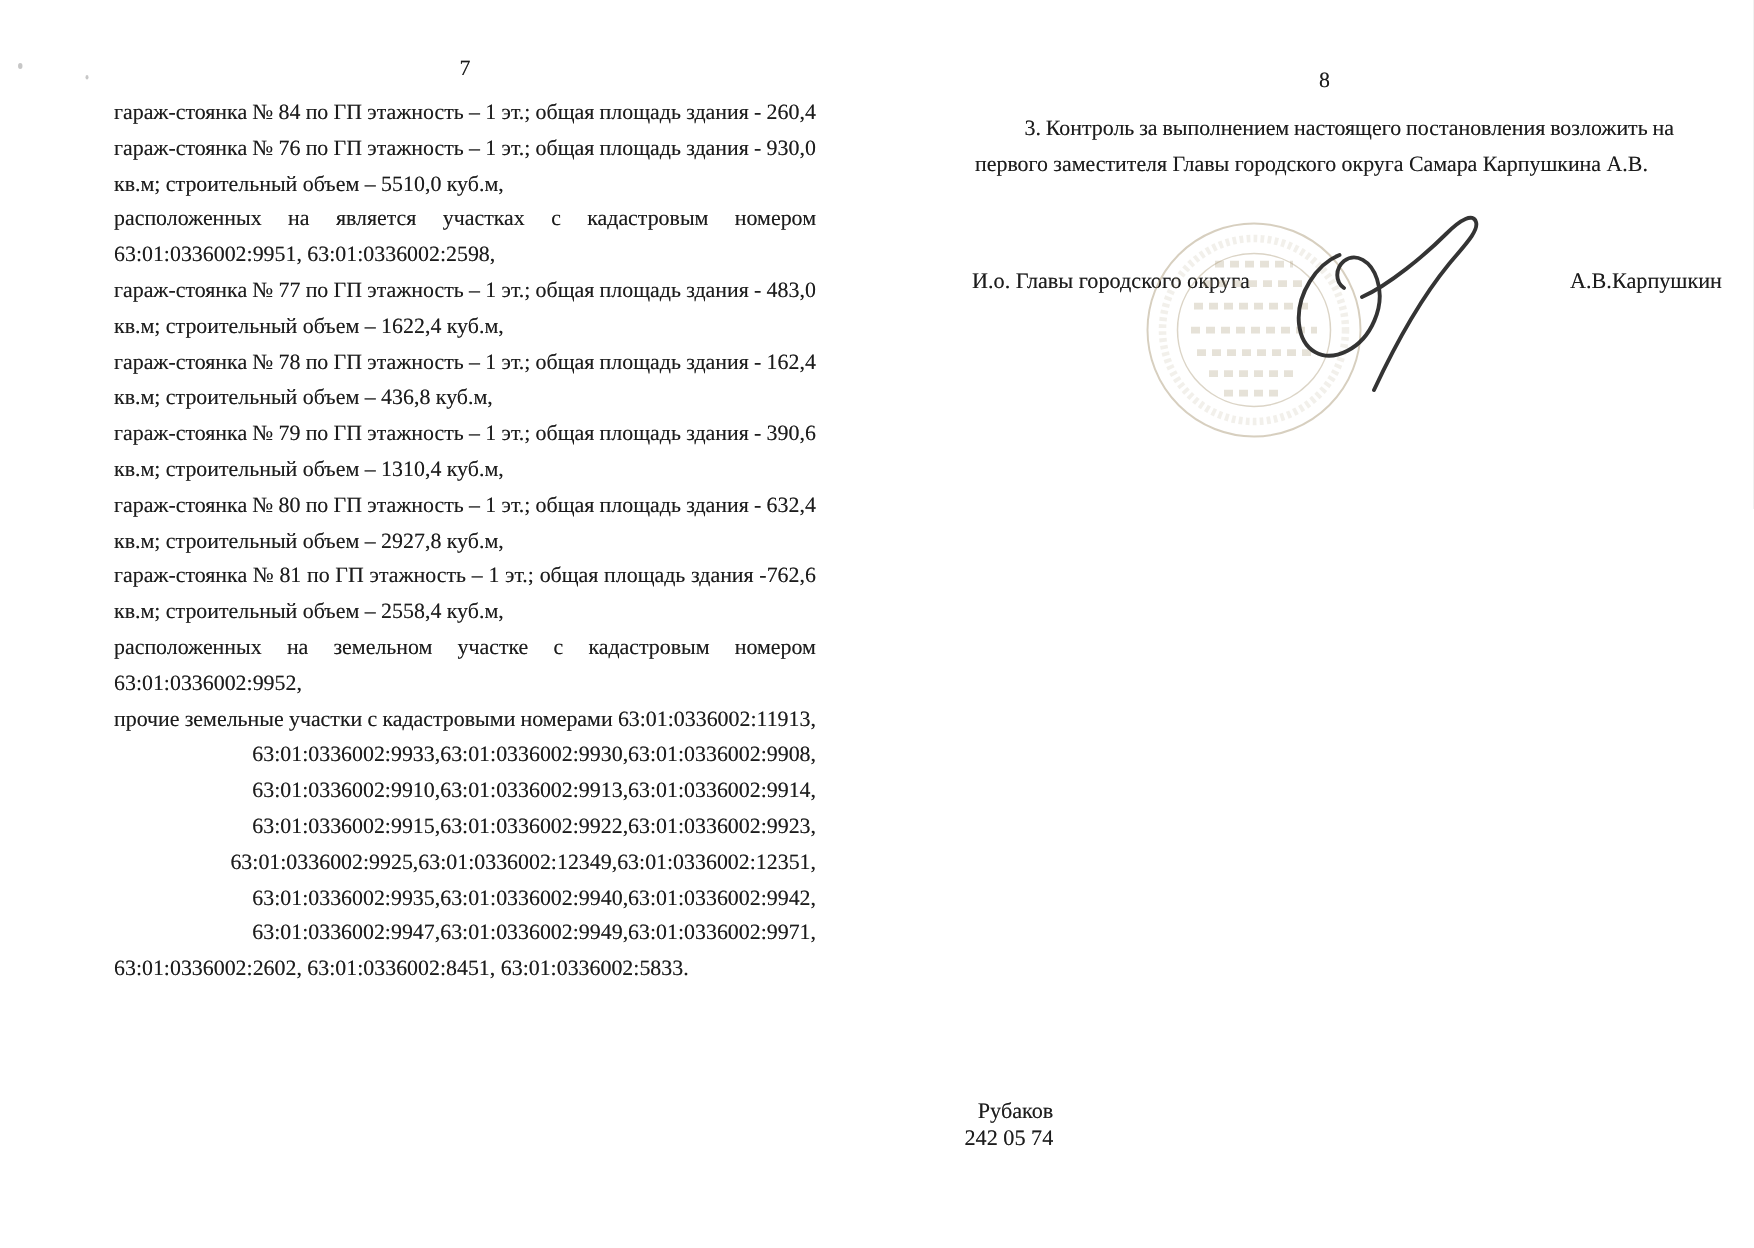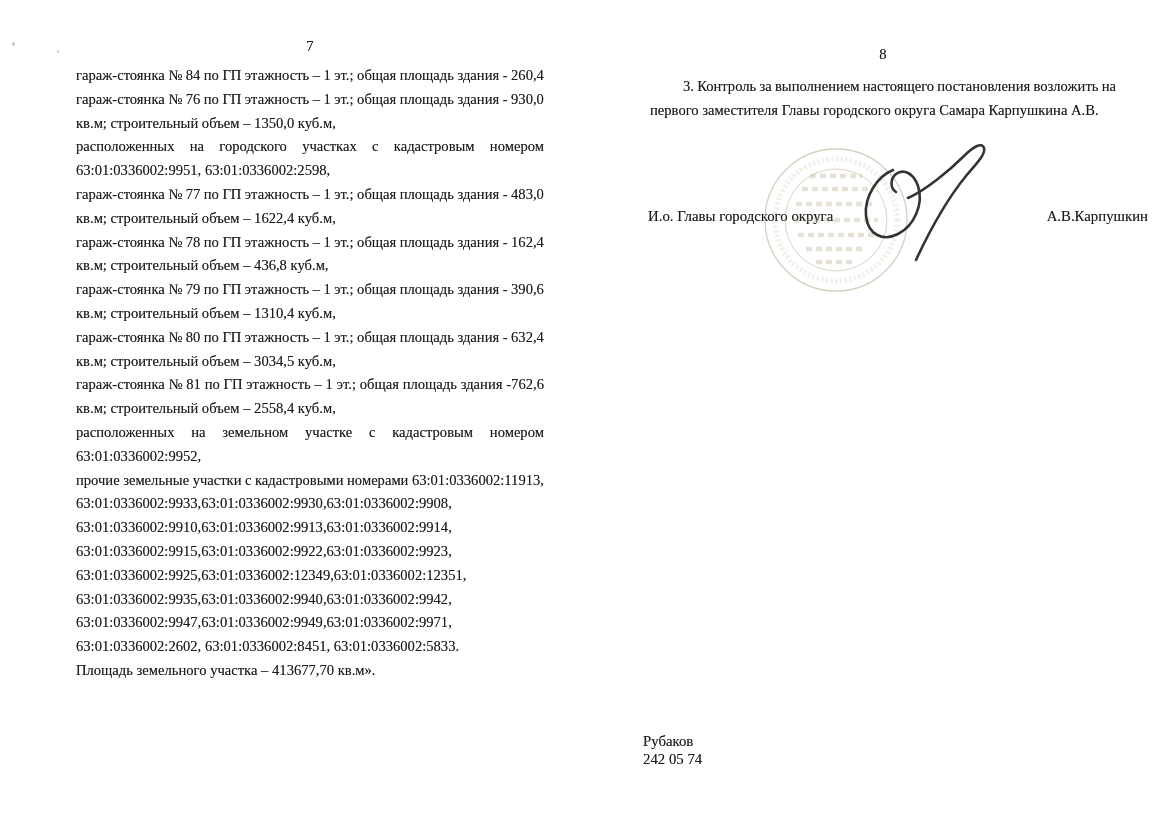--- a/index.html
+++ b/index.html
@@ -5,31 +5,31 @@
   html,body { margin:0; padding:0; background:#e8e8e8; }
   .canvas {
     position:relative; width:1169px; height:832px; background:#ffffff;
     font-family:"Liberation Serif", serif; color:#1c1c1c; overflow:hidden;
     text-shadow: 0 0 0.4px rgba(20,20,20,0.5);
   }
   .pagenum { position:absolute; text-align:center; font-size:14.6px; }
   .page-body { position:absolute; font-size:14.6px; }
   .line { height:23.8px; line-height:23.8px; white-space:nowrap; }
   .jfull { display:flex; justify-content:space-between; }
-  .row3 { display:flex; justify-content:flex-start; }
+  .row3 { display:flex; justify-content:flex-end; }
   .indent { padding-left:33px; }
   .p8 .line { height:24px; line-height:24px; }
   .signing-row {
     position:absolute; left:648px; top:176px; width:500px;
     display:flex; justify-content:space-between;
-    font-size:14.8px; line-height:24px; white-space:nowrap;margin-top:28px;
+    font-size:14.8px; line-height:24px; white-space:nowrap;
   }
   .contact {
     position:absolute; left:643px; top:733px;
-    font-size:14.8px; line-height:17.5px; white-space:nowrap;
+    font-size:14.8px; line-height:17.5px; white-space:nowrap;text-align:right;
   }
   .seal-sig { position:absolute; left:755px; top:138px; pointer-events:none; }
   .speck { position:absolute; background:rgba(0,0,0,0.22); border-radius:50%; }
 </style>
 </head>
 <body>
 
 <div class="canvas">
 
   <div class="speck" style="left:12px;top:42px;width:3px;height:4px;"></div>
@@ -63,25 +63,25 @@
         <span>этажность</span>
         <span>–</span>
         <span>1</span>
         <span>эт.;</span>
         <span>общая</span>
         <span>площадь</span>
         <span>здания</span>
         <span>-</span>
         <span>930,0</span>
       </div>
-    <div class="line">кв.м; строительный объем – 1350,0 куб.м,</div>
+    <div class="line">кв.м; строительный объем – 5510,0 куб.м,</div>
     <div class="line jfull">
         <span>расположенных</span>
         <span>на</span>
-        <span>городского</span>
+        <span>является</span>
         <span>участках</span>
         <span>с</span>
         <span>кадастровым</span>
         <span>номером</span>
       </div>
     <div class="line">63:01:0336002:9951, 63:01:0336002:2598,</div>
     <div class="line jfull">
         <span>гараж-стоянка</span>
         <span>№</span>
         <span>77</span>
@@ -141,21 +141,21 @@
         <span>этажность</span>
         <span>–</span>
         <span>1</span>
         <span>эт.;</span>
         <span>общая</span>
         <span>площадь</span>
         <span>здания</span>
         <span>-</span>
         <span>632,4</span>
       </div>
-    <div class="line">кв.м; строительный объем – 3034,5 куб.м,</div>
+    <div class="line">кв.м; строительный объем – 2927,8 куб.м,</div>
     <div class="line jfull">
         <span>гараж-стоянка</span>
         <span>№</span>
         <span>81</span>
         <span>по</span>
         <span>ГП</span>
         <span>этажность</span>
         <span>–</span>
         <span>1</span>
         <span>эт.;</span>
@@ -210,21 +210,20 @@
       <span>63:01:0336002:9940,</span>
       <span>63:01:0336002:9942,</span>
     </div>
     <div class="line row3">
       <span>63:01:0336002:9947,</span>
       <span>63:01:0336002:9949,</span>
       <span>63:01:0336002:9971,</span>
     </div>
 
     <div class="line">63:01:0336002:2602, 63:01:0336002:8451, 63:01:0336002:5833.</div>
-    <div class="line">Площадь земельного участка – 413677,70 кв.м».</div>
   </div>
 
   <div class="pagenum" style="left:650px;top:46px;width:466px;">8</div>
 
   <div class="page-body p8" style="left:650px;top:74px;width:466px;">
     <div class="line jfull indent">
         <span>3.</span>
         <span>Контроль</span>
         <span>за</span>
         <span>выполнением</span>

